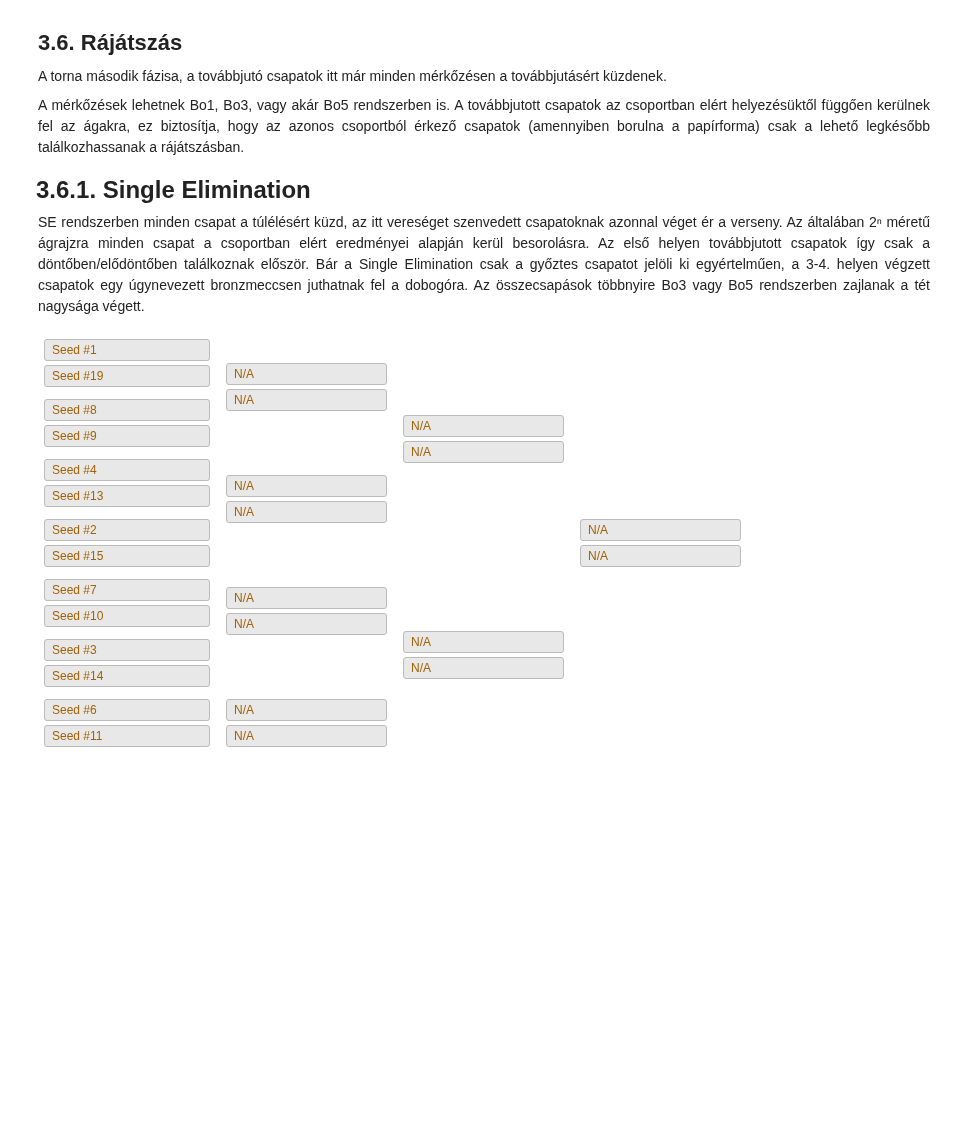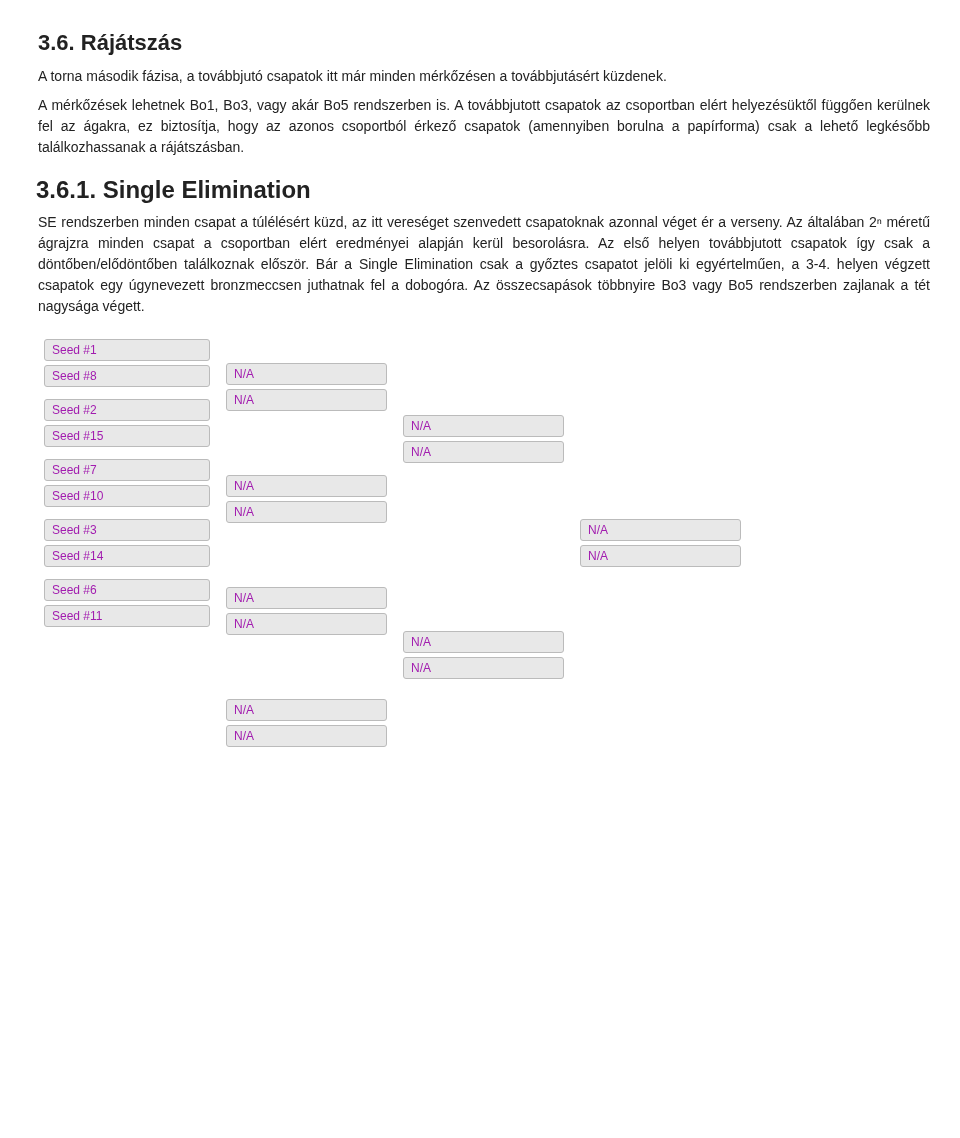--- a/index.html
+++ b/index.html
@@ -33,21 +33,21 @@
     .r2 { width: 165px; margin-left: 10px; }
     .r3 { width: 165px; margin-left: 10px; }
     .r4 { width: 165px; margin-left: 10px; }
 
     .match-slot {
       background: #e8e8e8;
       border: 1px solid #bbb;
       border-radius: 3px;
       padding: 2px 7px;
       font-size: 12px;
-      color: #a21caf;
+      color: #a16207;
       height: 22px;
       width: 100%;
       display: flex;
       align-items: center;
     }
     .match-slot + .match-slot {
       margin-top: 2px;
     }
 
     .pair {
@@ -64,21 +64,29 @@
 <p>A mérkőzések lehetnek Bo1, Bo3, vagy akár Bo5 rendszerben is. A továbbjutott csapatok az csoportban elért helyezésüktől függően kerülnek fel az ágakra, ez biztosítja, hogy az azonos csoportból érkező csapatok (amennyiben borulna a papírforma) csak a lehető legkésőbb találkozhassanak a rájátszásban.</p>
 
 <h2>3.6.1. Single Elimination</h2>
 <p>SE rendszerben minden csapat a túlélésért küzd, az itt vereséget szenvedett csapatoknak azonnal véget ér a verseny. Az általában 2ⁿ méretű ágrajzra minden csapat a csoportban elért eredményei alapján kerül besorolásra. Az első helyen továbbjutott csapatok így csak a döntőben/elődöntőben találkoznak először. Bár a Single Elimination csak a győztes csapatot jelöli ki egyértelműen, a 3-4. helyen végzett csapatok egy úgynevezett bronzmeccsen juthatnak fel a dobogóra. Az összecsapások többnyire Bo3 vagy Bo5 rendszerben zajlanak a tét nagysága végett.</p>
 
 <div class="bracket">
 
   <div class="round-col r1" id="r1-col">
   <div class="pair">
         <div class="match-slot">Seed #1</div>
+        <div class="match-slot">Seed #19</div>
+      </div>
+      <div class="pair" style="margin-top: 6px;">
         <div class="match-slot">Seed #8</div>
+        <div class="match-slot">Seed #9</div>
+      </div>
+      <div class="pair" style="margin-top: 6px;">
+        <div class="match-slot">Seed #4</div>
+        <div class="match-slot">Seed #13</div>
       </div>
       <div class="pair" style="margin-top: 6px; justify-content: center;">
         <div class="match-slot">Seed #2</div>
         <div class="match-slot">Seed #15</div>
       </div>
       <div class="pair" style="margin-top: 6px;">
         <div class="match-slot">Seed #7</div>
         <div class="match-slot">Seed #10</div>
       </div>
       <div class="pair" style="margin-top: 6px;">

